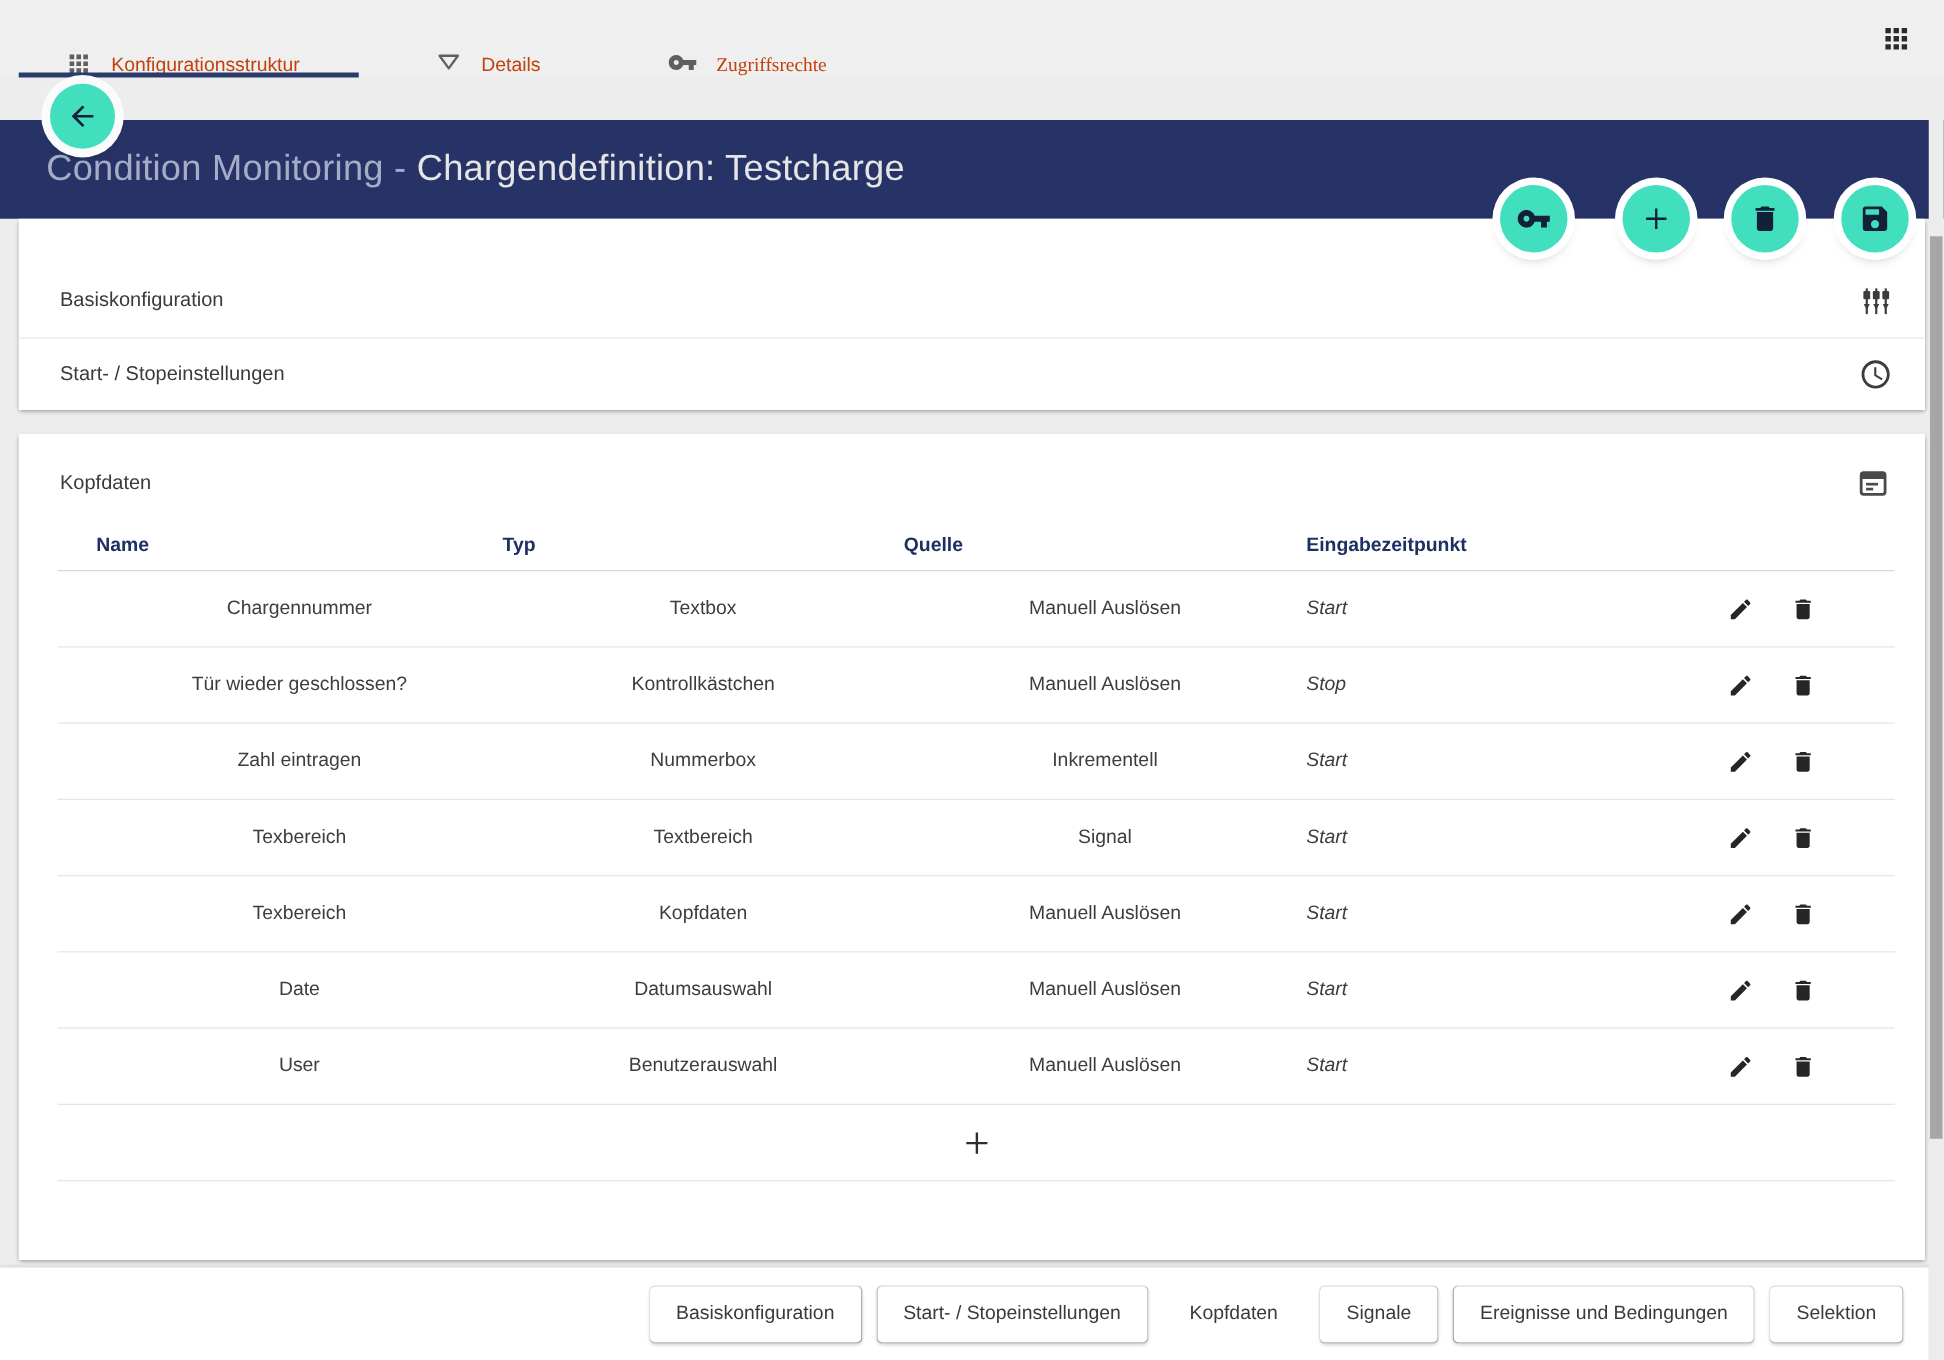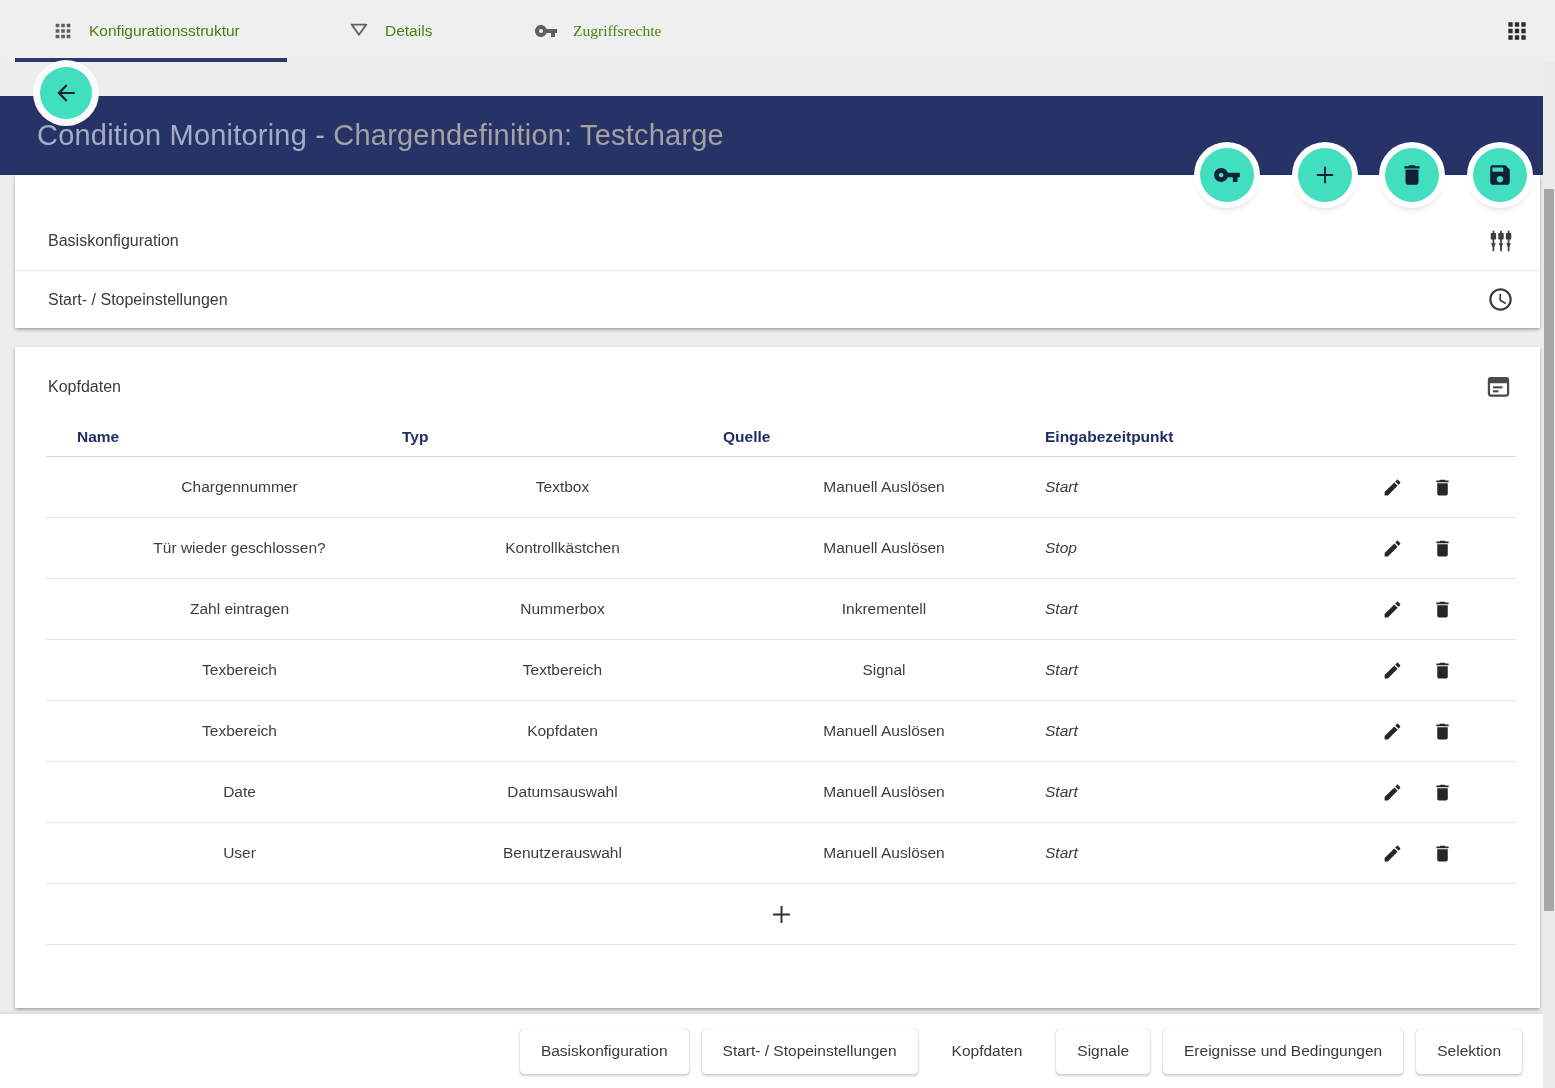--- a/index.html
+++ b/index.html
@@ -2,35 +2,35 @@
 <html><head>
 <meta charset="utf-8">
 <style>
   * { margin:0; padding:0; box-sizing:border-box; }
   html,body { width:1555px; height:1088px; }
   body { font-family:"Liberation Sans", sans-serif; background:#ededed; }
   .app { position:relative; width:1555px; height:1088px; overflow:hidden; background:#ededed; }
 
   
   .tabbar { position:absolute; top:0; left:0; width:1555px; height:62px; background:#efefef; }
-  .tab { position:absolute; top:0; height:62px; display:flex; align-items:center; gap:15px;
-         color:#4d7c0f; font-size:15.5px; cursor:pointer; }
+  .tab { position:absolute; top:0; height:62px; display:flex; align-items:flex-end; gap:15px;
+         color:#c2410c; font-size:15.5px; cursor:pointer; }
   .tab .ticon { color:#5f5f5f; display:flex; }
   .tab1 { left:52px; }
   .tab2 { left:348px; }
   .tab3 { left:534px;font-family:Liberation Serif, serif; }
   .tab-underline { position:absolute; left:15px; top:58px; width:272px; height:4px; background:#2a3a6b; }
   .apps-btn { position:absolute; left:1504px; top:18px; color:#2b2b2b; cursor:pointer; display:flex; }
 
   
   .header { position:absolute; top:96px; left:0; width:1555px; height:79px; background:#273366;
             display:flex; align-items:center; padding-left:37px; }
   .title { font-size:29px; letter-spacing:.2px; white-space:nowrap; }
   .title .pre { color:#a5adc6; }
-  .title .main { color:#a3a3a3; }
+  .title .main { color:#e5e5e5; }
 
   
   .fab { position:absolute; border:none; border-radius:50%; background:#42dfbe; color:#12203a;
          display:flex; align-items:center; justify-content:center; cursor:pointer; z-index:6; }
   .fab.back { left:40px; top:67px; width:52px; height:52px;
               box-shadow:0 0 0 7px #fbfbfb, 0 5px 9px rgba(0,0,0,.28); }
   .fab.act { top:148px; width:54px; height:54px;
              box-shadow:0 0 0 6px #ffffff, 0 5px 9px rgba(0,0,0,.25); }
   .fab.key-fab   { left:1200px; }
   .fab.add-fab   { left:1298px; }

